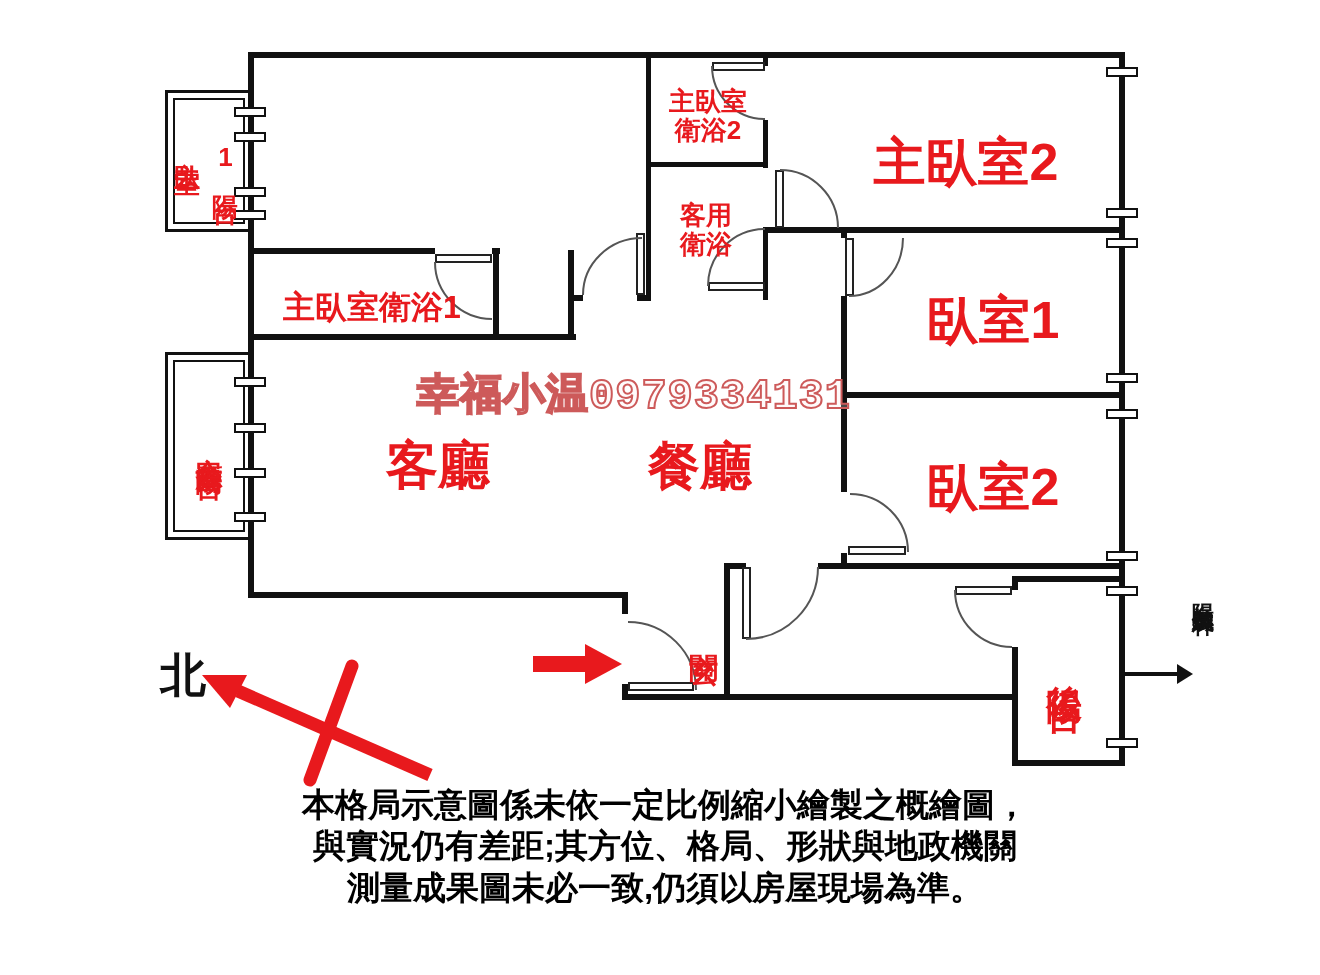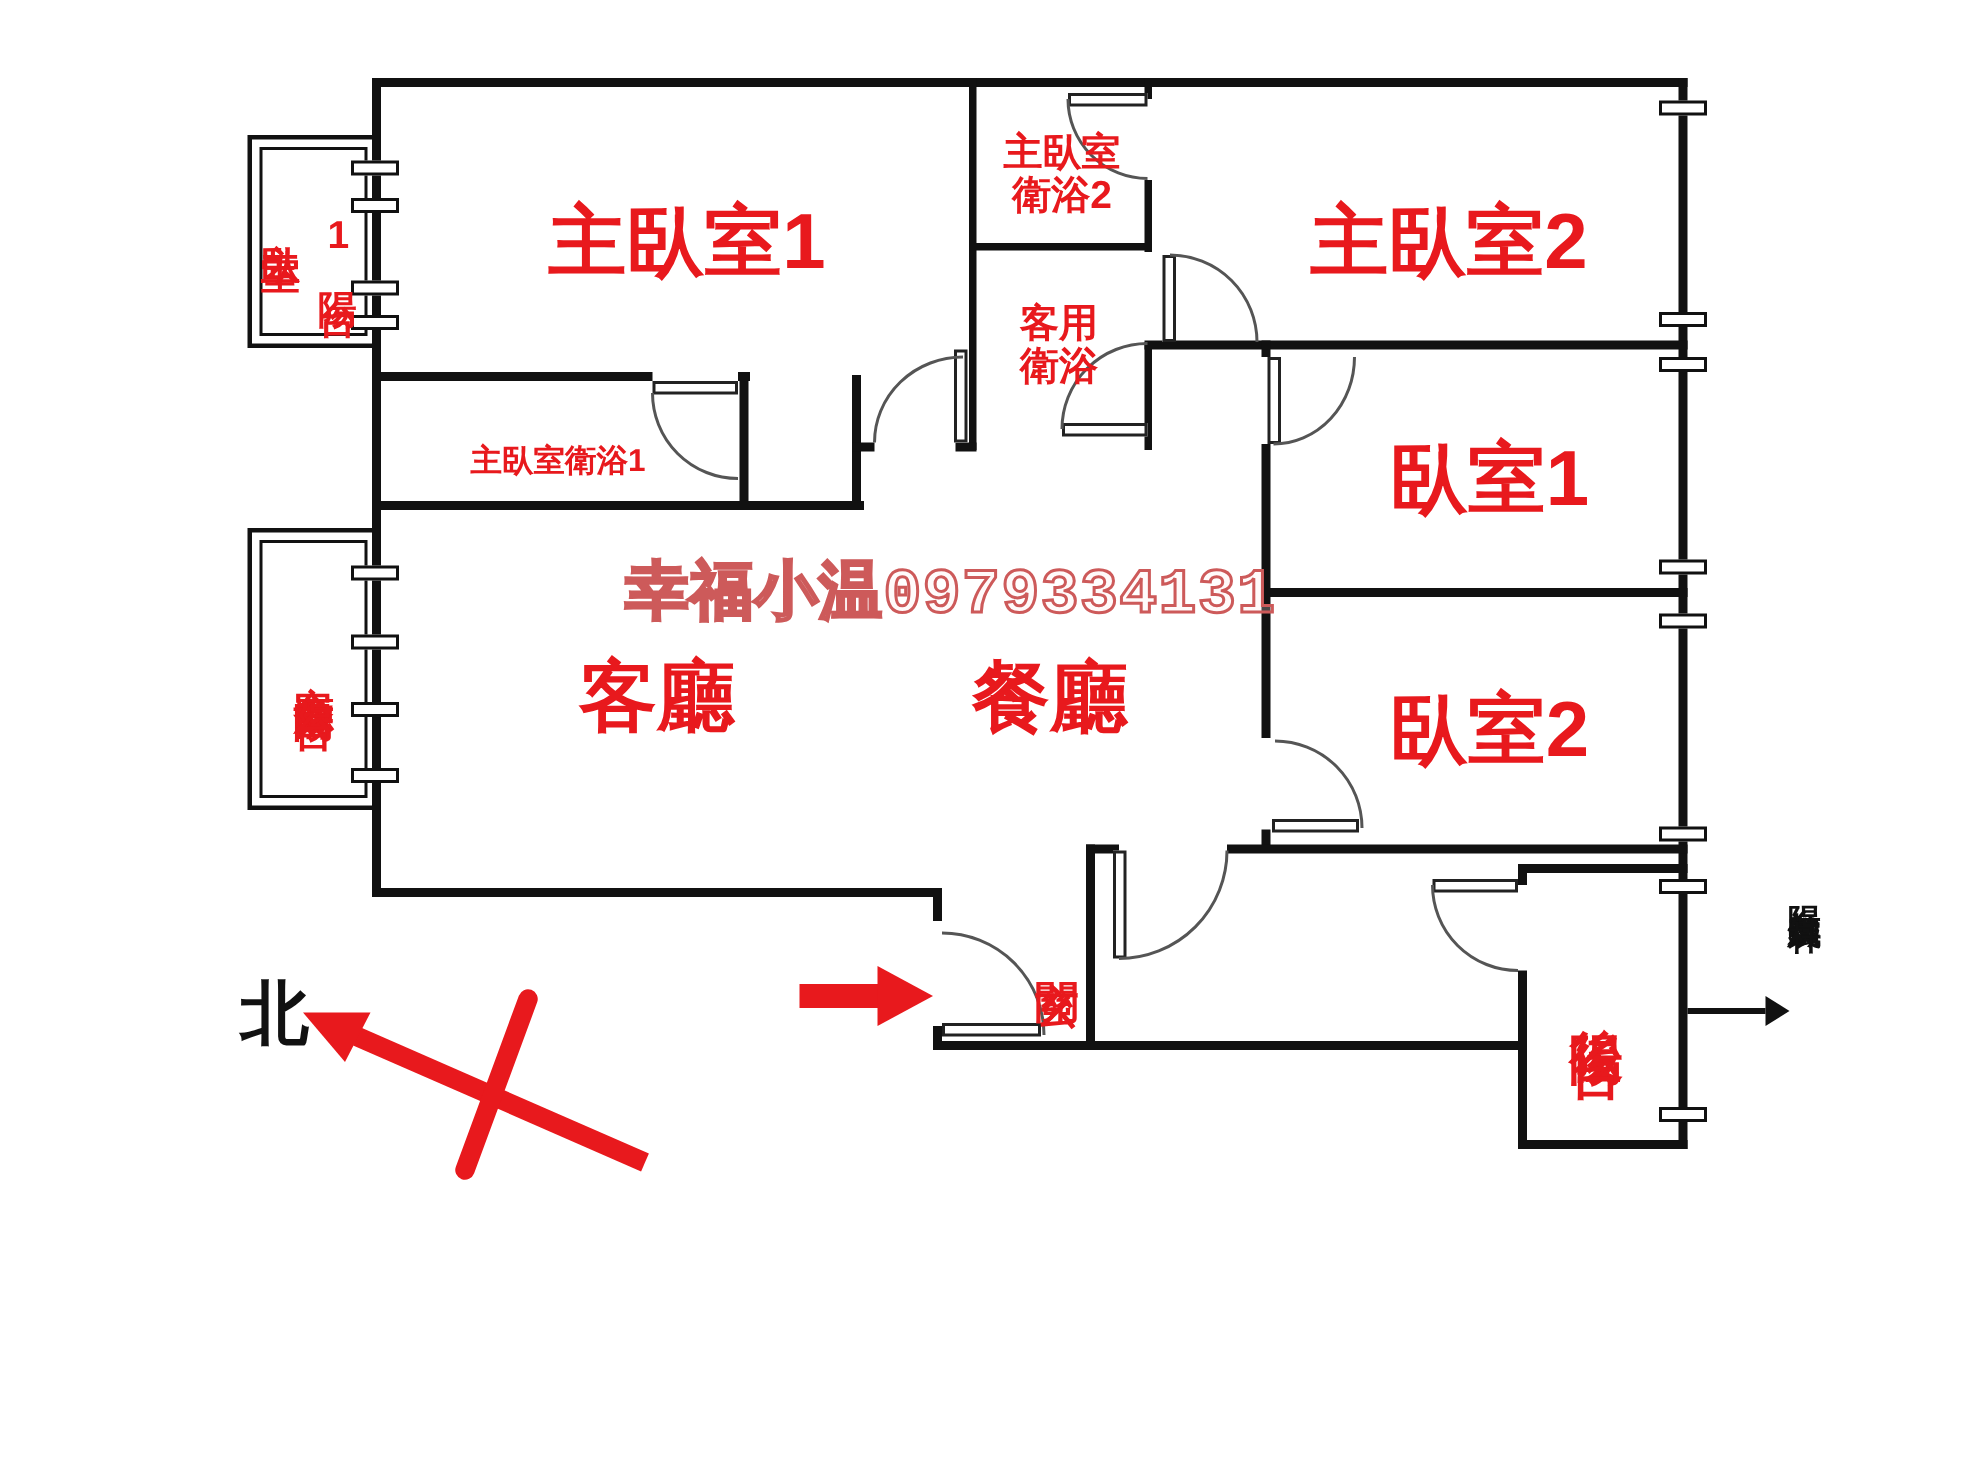--- a/index.html
+++ b/index.html
@@ -125,31 +125,30 @@
   <div class="tick" style="left:234px;top:512px;"></div>
   <div class="tick" style="left:1106px;top:67px;"></div>
   <div class="tick" style="left:1106px;top:208px;"></div>
   <div class="tick" style="left:1106px;top:238px;"></div>
   <div class="tick" style="left:1106px;top:373px;"></div>
   <div class="tick" style="left:1106px;top:409px;"></div>
   <div class="tick" style="left:1106px;top:551px;"></div>
   <div class="tick" style="left:1106px;top:586px;"></div>
   <div class="tick" style="left:1106px;top:738px;"></div>
 
-  <div class="rl" style="left:458px;top:162px;font-size:52px;">主臥室1</div>
   <div class="rl" style="left:966px;top:162px;font-size:52px;">主臥室2</div>
   <div class="rl" style="left:708px;top:116px;font-size:26px;">
     <div>主臥室</div>
     <div>衛浴2</div>
   </div>
   <div class="rl" style="left:706px;top:230px;font-size:26px;">
     <div>客用</div>
     <div>衛浴</div>
   </div>
-  <div class="rl" style="left:372px;top:308px;font-size:21px;">主臥室衛浴1</div>
+  <div class="rl" style="left:372px;top:308px;font-size:32px;">主臥室衛浴1</div>
   <div class="rl" style="left:993px;top:320px;font-size:52px;">臥室1</div>
   <div class="rl" style="left:993px;top:487px;font-size:52px;text-align:right;">臥室2</div>
   <div class="rl" style="left:438px;top:466px;font-size:52px;font-family:Liberation Serif, serif;">客廳</div>
   <div class="rl" style="left:700px;top:466px;font-size:52px;">餐廳</div>
   <div class="rl vert" style="left:704px;top:631px;font-size:29px;">玄關</div>
   <div class="rl vert" style="left:1064px;top:665px;font-size:36px;letter-spacing:6px;">後陽台</div>
   <div class="cols" style="left:207px;top:161px;">
     <span class="vert" style="color:#e8191d;font-weight:bold;font-size:26px;letter-spacing:3px;">主臥室</span>
     <span class="vert" style="color:#e8191d;font-weight:bold;font-size:26px;letter-spacing:3px;">1陽台</span>
   </div>
@@ -168,14 +167,19 @@
     <polygon points="52,35 97,35 80,68" fill="#e8191d"></polygon>
     <line x1="202" y1="26" x2="160" y2="140" stroke="#e8191d" stroke-width="13" stroke-linecap="round"></line>
   </svg>
 
   <svg class="arc" style="left:1125px;top:660px;" width="70" height="28">
     <line x1="0" y1="14" x2="52" y2="14" stroke="#111" stroke-width="4"></line>
     <polygon points="52,4 68,14 52,24" fill="#111"></polygon>
   </svg>
   <div class="bl vert" style="left:1188px;top:586px;font-size:22px;letter-spacing:2px;font-weight:bold;">陽台加裝鐵杆</div>
 
+  <div class="disc">
+    <div>本格局示意圖係未依一定比例縮小繪製之概繪圖，</div>
+    <div>與實況仍有差距;其方位、格局、形狀與地政機關</div>
+    <div>測量成果圖未必一致,仍須以房屋現場為準。</div>
+  </div>
 
 </div>
 
 </body></html>

